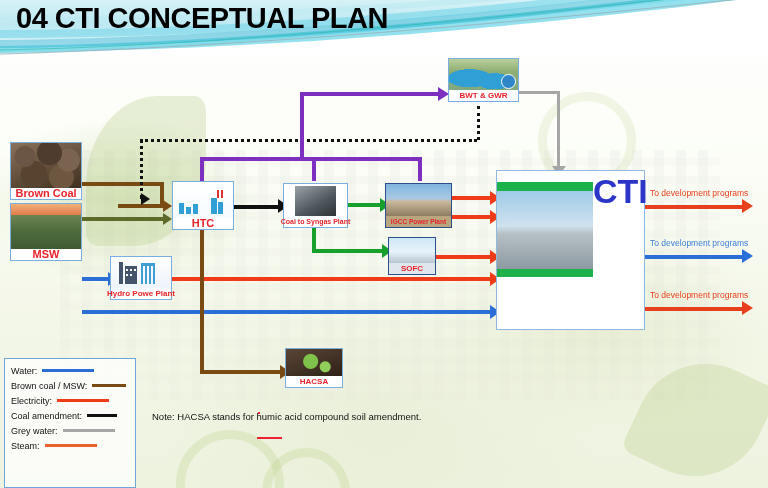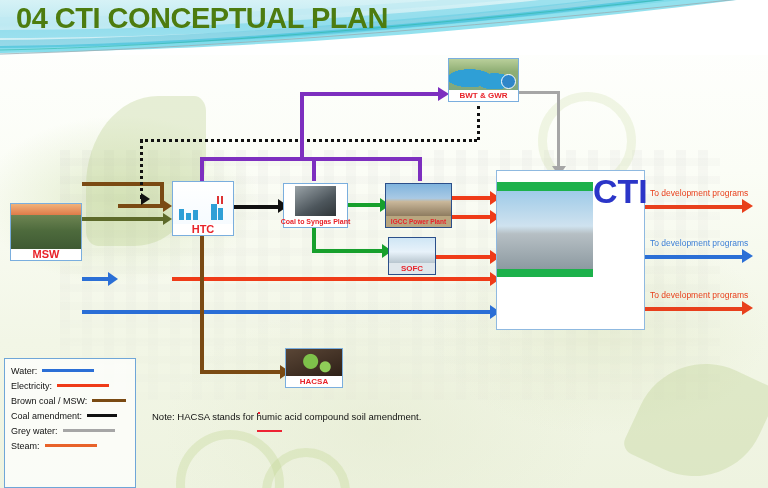--- a/index.html
+++ b/index.html
@@ -19,21 +19,21 @@
       repeating-linear-gradient(0deg, rgba(176,176,176,.22) 0 8px, rgba(255,255,255,0) 8px 18px);
     -webkit-mask-image:linear-gradient(180deg,rgba(0,0,0,.9),rgba(0,0,0,.25));
     mask-image:linear-gradient(180deg,rgba(0,0,0,.9),rgba(0,0,0,.25));}
   .bg-leaf{position:absolute;border-radius:60% 10% 60% 10%;background:rgba(186,206,140,.33);}
   .bg-ring{position:absolute;border-radius:50%;border:9px solid rgba(196,214,150,.35);}
 
   
   .header{position:absolute;left:0;top:0;width:768px;height:55px;overflow:hidden;}
   .hdr-bg{position:absolute;left:0;top:0;width:768px;height:55px;
     background:linear-gradient(180deg,#d6f2f6 0%,#bde9f2 45%,#e8f7fa 100%);}
-  .hdr-title{position:absolute;left:16px;top:2px;font-size:29px;font-weight:bold;color:#4d7c0f;
+  .hdr-title{position:absolute;left:16px;top:2px;font-size:29px;font-weight:bold;color:#000000;
     letter-spacing:-.5px;font-family:"Liberation Sans",sans-serif;white-space:nowrap;z-index:5;}
 
   
   .node{position:absolute;background:#ffffff;border:1px solid #7aaede;box-sizing:border-box;
     display:flex;flex-direction:column;align-items:center;justify-content:flex-start;z-index:6;}
   .node .thumb{width:100%;flex:1 1 auto;background-size:cover;background-position:center;}
   .node .cap{font-size:8px;font-weight:bold;color:#e8232a;line-height:11px;white-space:nowrap;}
   .node.big-cap .cap{font-size:11px;}
 
   .th-coal{background:
@@ -78,21 +78,21 @@
   .ah{position:absolute;width:0;height:0;z-index:5;}
 
   
   .legend{position:absolute;left:4px;top:358px;width:132px;height:130px;background:rgba(255,255,255,.72);
     border:1px solid #6fa6d8;box-sizing:border-box;padding:4px 6px;z-index:8;overflow:hidden;}
   .lg-row{display:flex;align-items:center;height:15px;}
   .lg-lbl{font-size:9px;color:#111;white-space:nowrap;}
   .lg-swatch{height:3px;margin-left:5px;flex:1 1 auto;max-width:52px;}
 
   .note{position:absolute;left:152px;top:411px;font-size:9.5px;color:#111;white-space:nowrap;z-index:8;}
-  .note .sq{border-bottom:2px solid #e23;padding-bottom:8px;
+  .note .sq{border-bottom:2px solid #e23;padding-bottom:15px;
     background-image:radial-gradient(circle at 2px 2px, #e23 1px, rgba(0,0,0,0) 1.5px);}
   .caption{position:absolute;left:178px;top:451px;font-size:17.5px;font-weight:bold;color:#111;
     font-family:"Liberation Serif",serif;white-space:nowrap;z-index:8;}
 
   .devlbl{position:absolute;font-size:8.5px;white-space:nowrap;z-index:7;}
 </style>
 </head>
 <body>
 
 <div id="stage">
@@ -176,29 +176,52 @@
   <div class="ln" style="left:200px;top:370px;width:84px;height:4px;background:#7a4a13;"></div>
   <div class="ah" style="left:280px;top:365px;border-top:7px solid transparent;border-bottom:7px solid transparent;border-left:10px solid #7a4a13;"></div>
 
   <div class="ln" style="left:643px;top:205px;width:103px;height:4px;background:#e8401c;"></div>
   <div class="ah" style="left:742px;top:199px;border-top:7px solid transparent;border-bottom:7px solid transparent;border-left:11px solid #e8401c;"></div>
   <div class="ln" style="left:643px;top:255px;width:103px;height:4px;background:#2b6fd6;"></div>
   <div class="ah" style="left:742px;top:249px;border-top:7px solid transparent;border-bottom:7px solid transparent;border-left:11px solid #2b6fd6;"></div>
   <div class="ln" style="left:643px;top:307px;width:103px;height:4px;background:#e8401c;"></div>
   <div class="ah" style="left:742px;top:301px;border-top:7px solid transparent;border-bottom:7px solid transparent;border-left:11px solid #e8401c;"></div>
 
+  <div class="node big-cap" style="left:10px;top:142px;width:72px;height:58px;">
+    <div class="thumb th-coal"></div>
+    <div class="cap">Brown Coal</div>
+  </div>
 
   <div class="node big-cap" style="left:10px;top:203px;width:72px;height:58px;">
     <div class="thumb th-msw"></div>
     <div class="cap">MSW</div>
   </div>
 
 
-
-  <div class="node big-cap" style="left:172px;top:181px;width:62px;height:55px;">
+  <div class="node" style="left:110px;top:256px;width:62px;height:44px;">
+    <div class="thumb th-hydro">
+      <div class="hydro-ico">
+        <i style="left:8px;top:5px;width:4px;height:22px;"></i>
+        <i style="left:14px;top:9px;width:12px;height:18px;"></i>
+        <i style="left:15px;top:12px;width:2px;height:2px;background:#fff;"></i>
+        <i style="left:19px;top:12px;width:2px;height:2px;background:#fff;"></i>
+        <i style="left:23px;top:12px;width:2px;height:2px;background:#fff;"></i>
+        <i style="left:15px;top:17px;width:2px;height:2px;background:#fff;"></i>
+        <i style="left:19px;top:17px;width:2px;height:2px;background:#fff;"></i>
+        <b style="left:30px;top:8px;width:2px;height:19px;"></b>
+        <b style="left:34px;top:8px;width:2px;height:19px;"></b>
+        <b style="left:38px;top:8px;width:2px;height:19px;"></b>
+        <b style="left:42px;top:8px;width:2px;height:19px;"></b>
+        <b style="left:30px;top:6px;width:14px;height:3px;"></b>
+      </div>
+    </div>
+    <div class="cap">Hydro Powe Plant</div>
+  </div>
+
+  <div class="node big-cap" style="left:172px;top:181px;width:62px;height:49px;">
     <div class="thumb th-htc">
       <div class="mini-bars">
         <i style="left:6px;width:5px;height:11px;"></i>
         <i style="left:13px;width:5px;height:7px;"></i>
         <i style="left:20px;width:5px;height:10px;"></i>
         <i style="left:38px;width:6px;height:16px;"></i>
         <i style="left:45px;width:5px;height:12px;"></i>
         <i style="left:44px;bottom:20px;width:2px;height:8px;background:#d33;"></i>
         <i style="left:48px;bottom:20px;width:2px;height:8px;background:#d33;"></i>
       </div>
@@ -242,28 +265,28 @@
   <div class="devlbl" style="left:650px;top:188px;color:#e8401c;">To development  programs</div>
   <div class="devlbl" style="left:650px;top:238px;color:#3d7fd6;">To development  programs</div>
   <div class="devlbl" style="left:650px;top:290px;color:#e8401c;">To development  programs</div>
 
   <div class="legend">
     <div class="lg-row">
       <span class="lg-lbl">Water:</span>
       <span class="lg-swatch" style="background:#2b6fd6;"></span>
     </div>
     <div class="lg-row">
+      <span class="lg-lbl">Brown coal / MSW:</span>
+      <span class="lg-swatch" style="background:#7a4a13;max-width:34px;"></span>
+    </div>
+    <div class="lg-row">
       <span class="lg-lbl">Electricity:</span>
       <span class="lg-swatch" style="background:#ef3b18;"></span>
     </div>
     <div class="lg-row">
-      <span class="lg-lbl">Brown coal / MSW:</span>
-      <span class="lg-swatch" style="background:#7a4a13;max-width:34px;"></span>
-    </div>
-    <div class="lg-row">
       <span class="lg-lbl">Coal amendment:</span>
       <span class="lg-swatch" style="background:#111;max-width:30px;"></span>
     </div>
     <div class="lg-row">
       <span class="lg-lbl">Grey water:</span>
       <span class="lg-swatch" style="background:#a6a6a6;"></span>
     </div>
     <div class="lg-row">
       <span class="lg-lbl">Steam:</span>
       <span class="lg-swatch" style="background:#e8622a;"></span>

